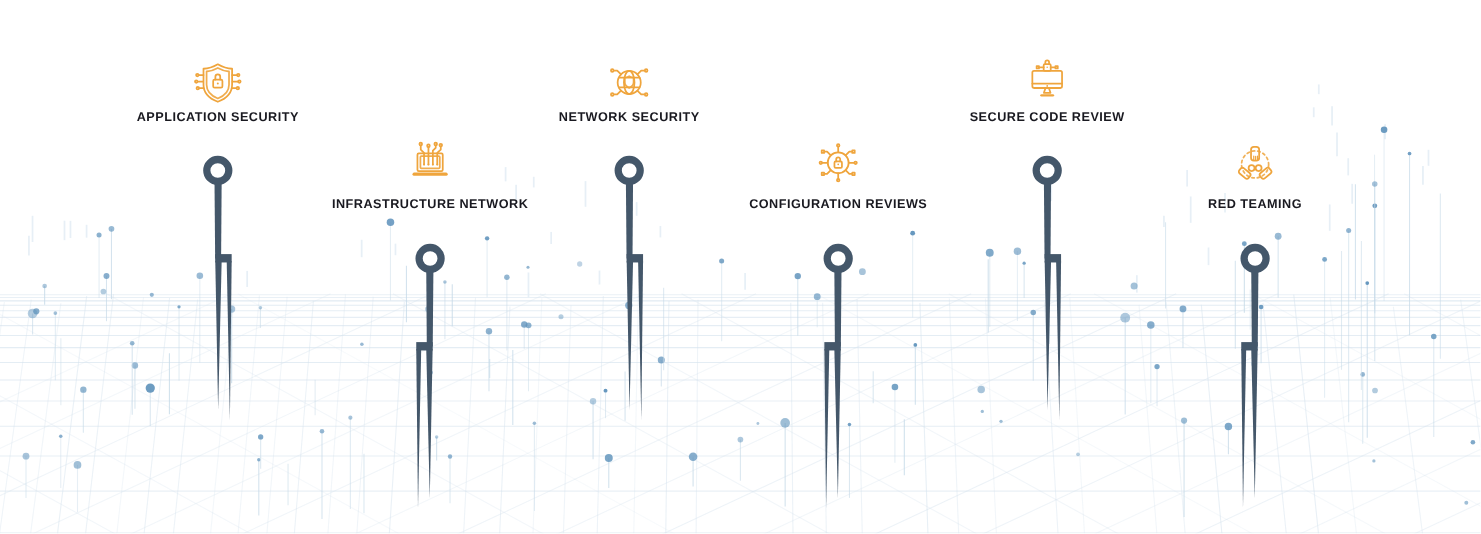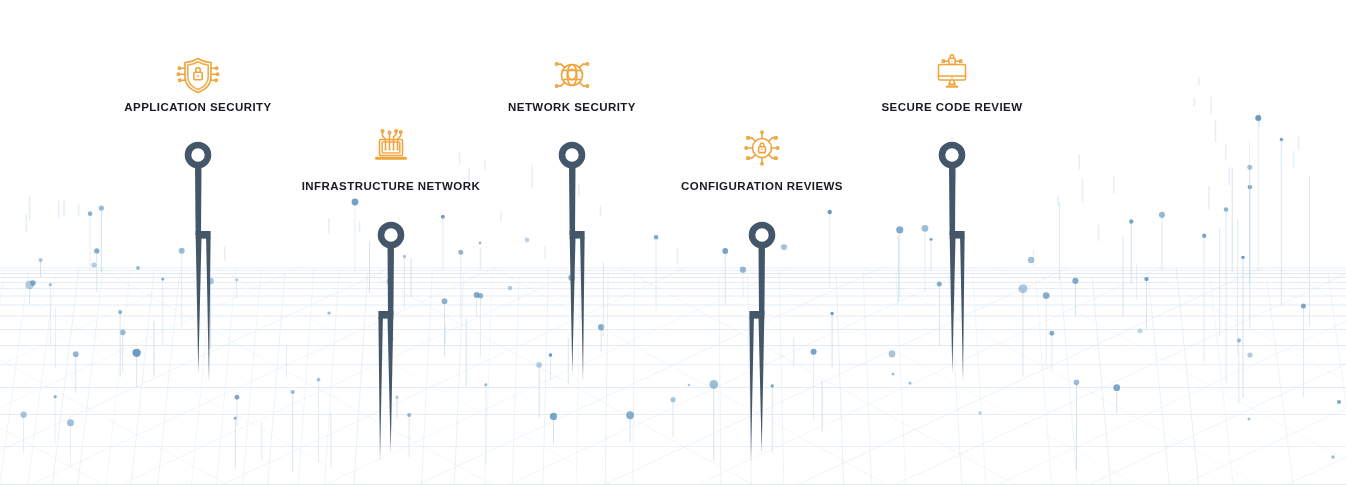--- a/index.html
+++ b/index.html
@@ -496,14 +496,35 @@
         <path d="M27.2 10.2h4.2"></path>
           <rect x="31.5" y="9.1" width="2.1" height="2.1"></rect>
       </svg>
     </div>
     <div class="label">SECURE CODE REVIEW</div>
     <svg class="pin" viewBox="0 0 60 244">
         <use href="#pin-shape"></use>
       </svg>
   </div>
 
+  <div class="svc row-b" style="--cx:1141px">
+    <div class="icon">
+      <svg viewBox="0 0 48 48" fill="none" stroke="currentColor" stroke-width="1.6" stroke-linecap="round" stroke-linejoin="round">
+        <circle cx="24" cy="25.5" r="12.3" stroke-dasharray="2.2 2.8" opacity=".85"></circle>
+        <rect x="20.3" y="9.5" width="7.4" height="12.5" rx="2.6"></rect>
+        <path d="M22.8 17.8v3.6M24.5 18.2v3.6M26.2 17.8v3.2" stroke-width="1.1"></path>
+        <g transform="rotate(40 14.5 33.5)">
+            <rect x="9" y="30.4" width="11" height="6.2" rx="2.2"></rect>
+          </g>
+        <g transform="rotate(-40 33.5 33.5)">
+            <rect x="28" y="30.4" width="11" height="6.2" rx="2.2"></rect>
+          </g>
+        <circle cx="20.8" cy="28.8" r="2.7"></circle>
+        <circle cx="27.2" cy="28.8" r="2.7"></circle>
+      </svg>
+    </div>
+    <div class="label">RED TEAMING</div>
+    <svg class="pin" viewBox="0 0 60 244">
+        <use href="#pin-shape"></use>
+      </svg>
+  </div>
 
 </div>
 
 </body></html>

